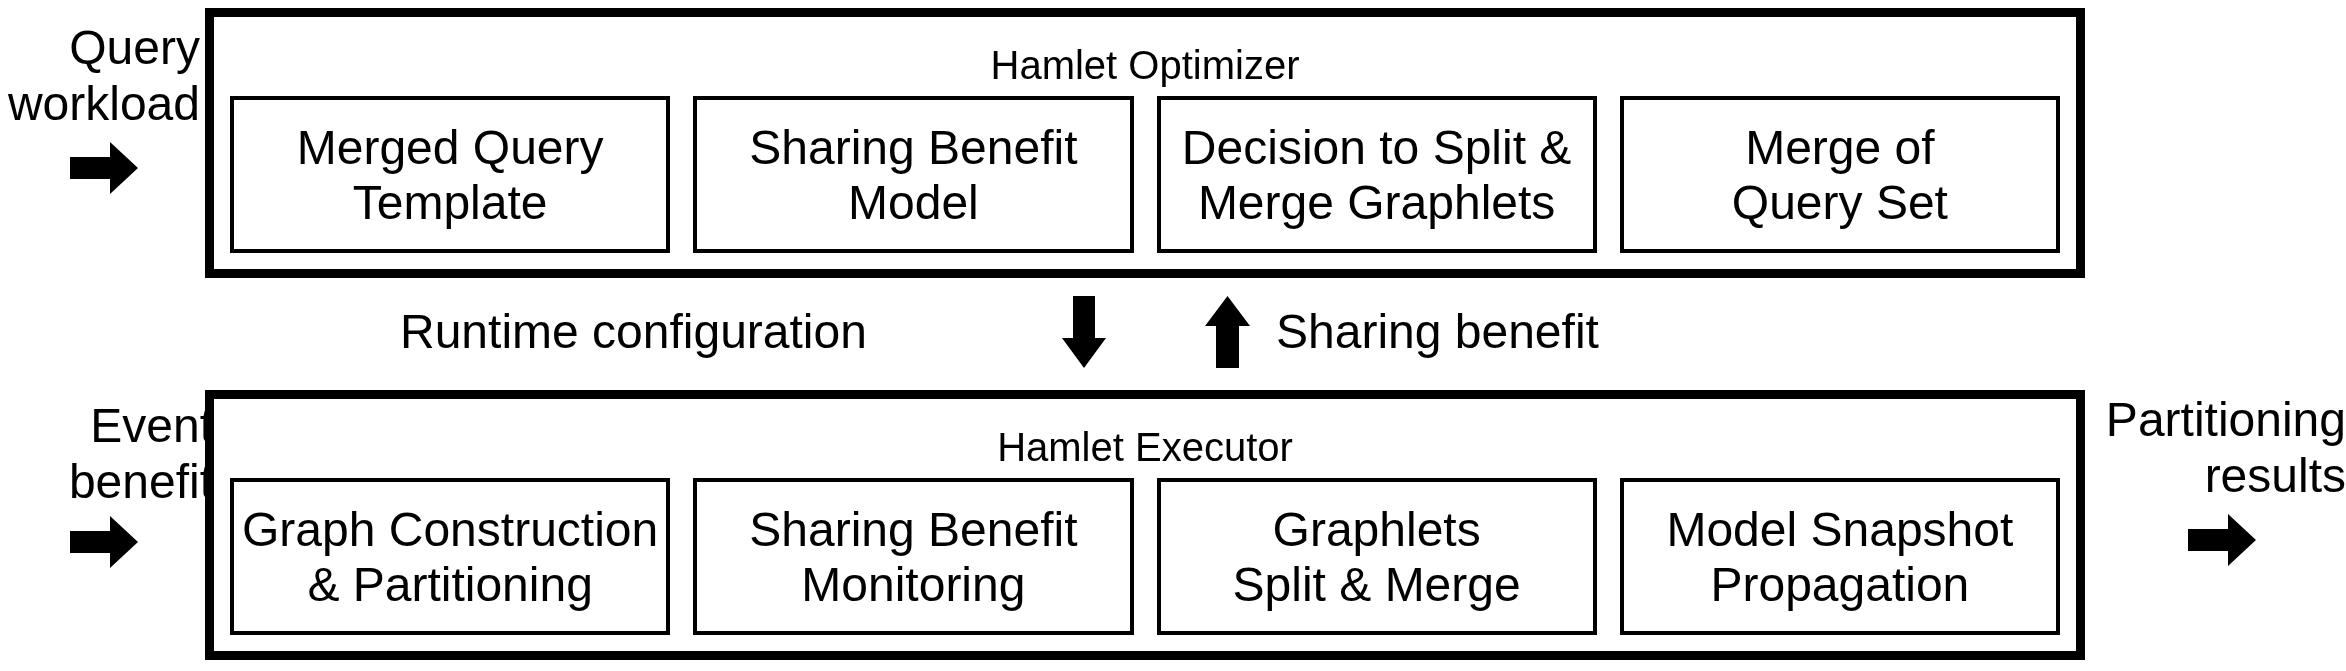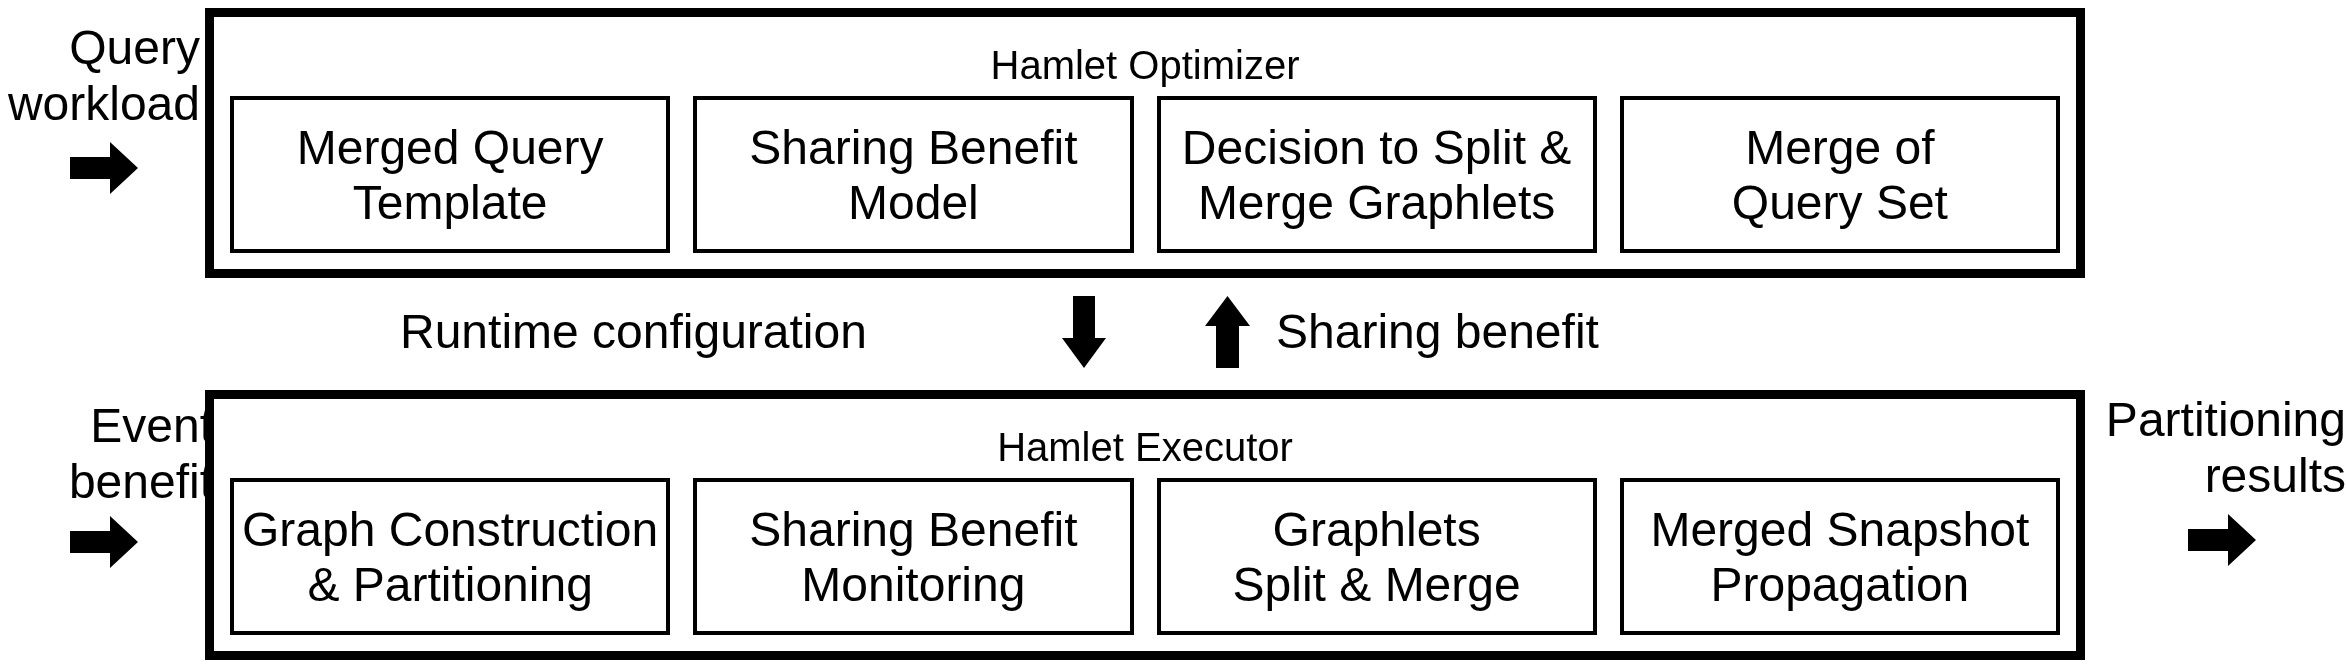--- a/index.html
+++ b/index.html
@@ -144,21 +144,21 @@
     </div>
     <div class="module">
       <span class="line">Sharing Benefit</span>
       <span class="line">Monitoring</span>
     </div>
     <div class="module">
       <span class="line">Graphlets</span>
       <span class="line">Split &amp; Merge</span>
     </div>
     <div class="module">
-      <span class="line">Merged Snapshot</span>
+      <span class="line">Model Snapshot</span>
       <span class="line">Propagation</span>
     </div>
   </div>
 </div>
 
 <div class="side-label" id="aggregation-results-label">
   <span class="line">Partitioning</span>
   <span class="line">results</span>
 </div>
 <span class="flow-arrow" id="aggregation-results-arrow">

